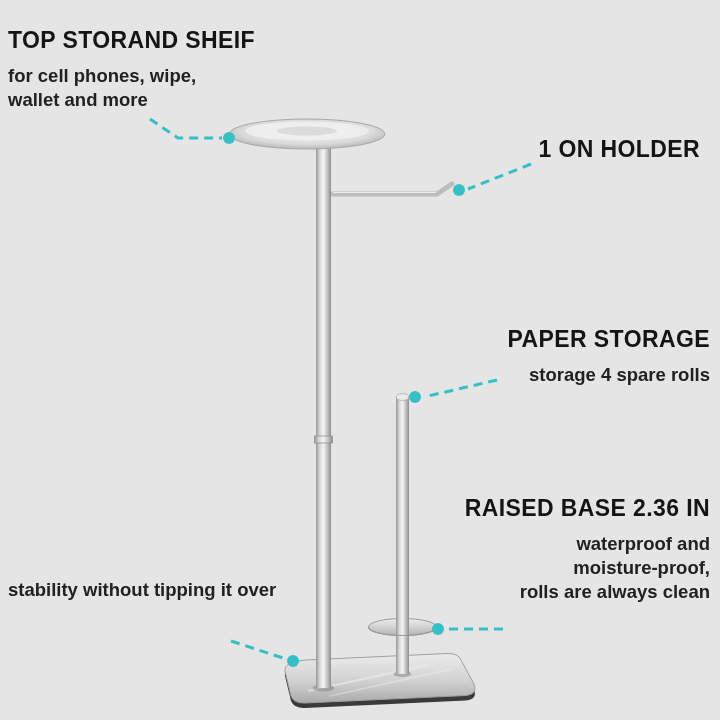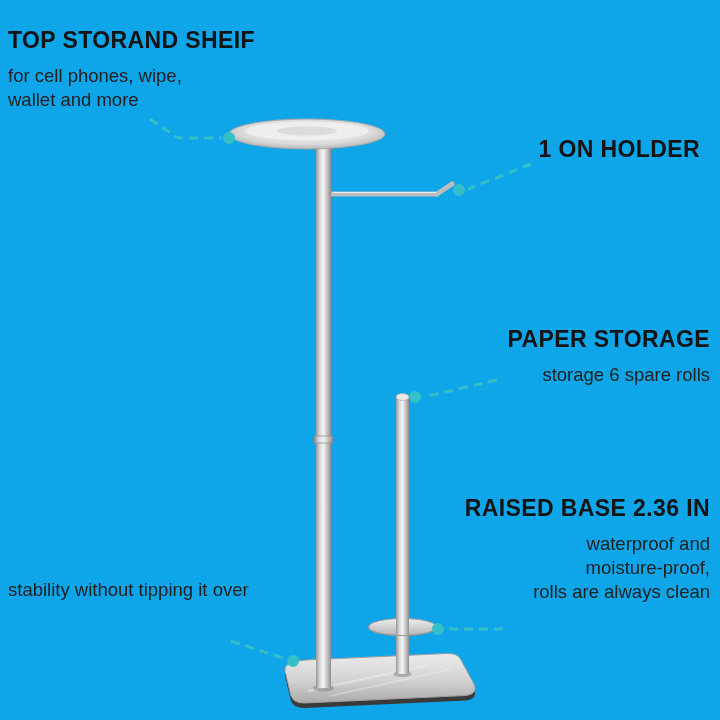--- a/index.html
+++ b/index.html
@@ -1,26 +1,26 @@
 <!DOCTYPE html>
 <html style="--accent: #34c0c6;"><head>
 <meta charset="utf-8">
 <style>
   html,body{margin:0;padding:0;background:#ffffff;}
   .canvas{
-    position:relative;width:720px;height:720px;background:#0ea5e9;overflow:hidden;
+    position:relative;width:720px;height:720px;background:#e5e5e5;overflow:hidden;
     font-family:"Liberation Sans", sans-serif;
   }
   .product-svg{position:absolute;left:0;top:0;}
   .callout{position:absolute;}
   .callout .title{
     margin:0;font-size:23px;font-weight:700;color:#141414;letter-spacing:.4px;line-height:1.1;
   }
   .callout .desc{
-    margin:11px 0 0;font-size:18.5px;font-weight:400;color:#212121;line-height:1.3;white-space:pre-line;
+    margin:11px 0 0;font-size:18.5px;font-weight:700;color:#212121;line-height:1.3;white-space:pre-line;
   }
   .align-right{text-align:right;}
   #c-top-shelf{left:8px;top:28px;width:300px;}
   #c-holder{right:20px;top:137px;}
   #c-paper{right:10px;top:327px;margin-left:24px;}
   #c-raised{right:10px;top:496px;text-align:right;}
   #c-weighted{left:8px;top:567px;width:310px;}
   .connector{fill:none;stroke:var(--accent,#34c0c6);stroke-width:3;stroke-dasharray:9 6;}
   .dot{fill:var(--accent,#34c0c6);stroke:none;}
 </style>
@@ -116,21 +116,21 @@
     <p class="desc">for cell phones, wipe,
 wallet and more</p>
   </div>
 
   <div class="callout align-right" id="c-holder">
     <h2 class="title">1 ON HOLDER</h2>
   </div>
 
   <div class="callout align-right" id="c-paper">
     <h2 class="title">PAPER STORAGE</h2>
-    <p class="desc">storage 6 spare rolls</p>
+    <p class="desc">storage 4 spare rolls</p>
   </div>
 
   <div class="callout align-right" id="c-raised">
     <h2 class="title">RAISED BASE 2.36 IN</h2>
     <p class="desc">waterproof and
 moisture-proof,
 rolls are always clean</p>
   </div>
 
   <div class="callout" id="c-weighted">

